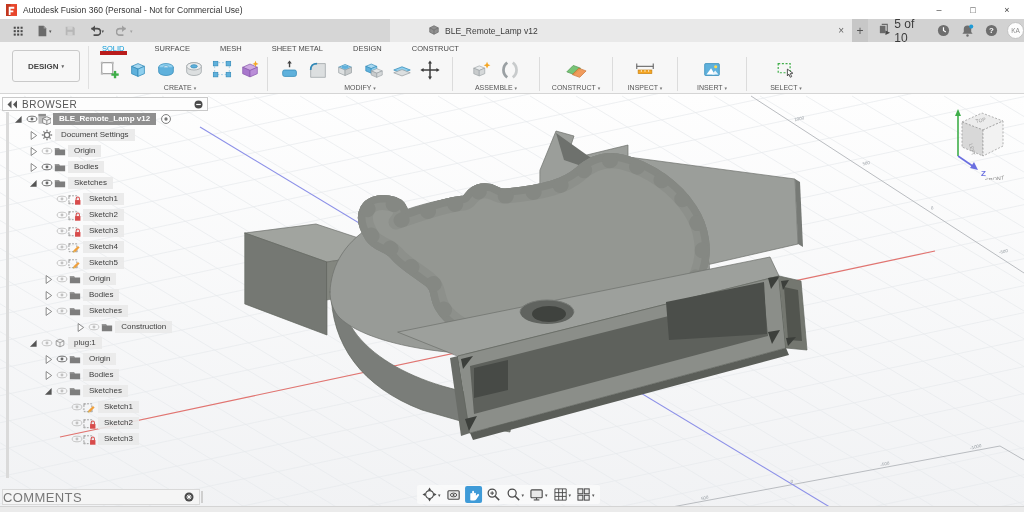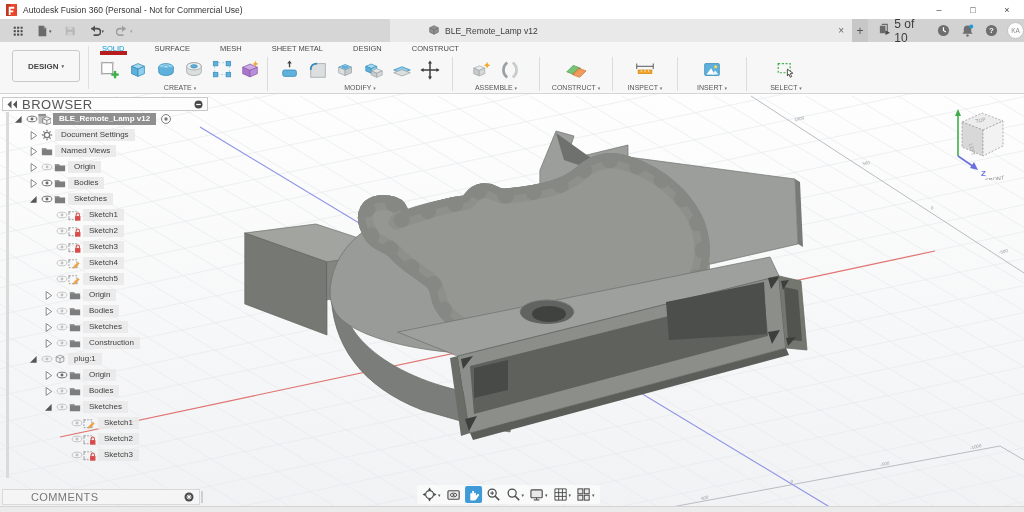--- a/index.html
+++ b/index.html
@@ -56,35 +56,35 @@
 
   
   .viewport { position:absolute; left:0; top:94px; width:1024px; height:418px;
     background:linear-gradient(#fefefe,#f1f2f4); }
   .viewport svg.canvas { position:absolute; left:0; top:0; }
 
   
   .browser { position:absolute; left:2px; top:3px; width:206px; }
   .browser-hd { height:14px; background:#fdfdfd; border:1px solid #c9c9c9;
     display:flex; align-items:center; padding:0 4px; }
-  .browser-hd .bh-label { font-size:13px; color:#555; letter-spacing:.5px; margin-left:4px; }
+  .browser-hd .bh-label { font-size:10px; color:#555; letter-spacing:.5px; margin-left:4px; }
   .browser-hd .bh-dot { margin-left:auto; }
   .bgutter { position:absolute; left:6px; top:18px; width:3px; height:366px; background:#dadada; }
   .btree { position:absolute; left:12px; top:17px; }
   .brow { height:16px; display:flex; align-items:center; }
   .brow .sp { width:13px; height:13px; display:flex; align-items:center; justify-content:center; flex:none; }
   .brow .lbl { font-size:8px; color:#3d3d3d; background:rgba(233,233,233,.92);
     padding:1.5px 6px 2px 6px; margin-left:2px; white-space:nowrap; }
   .brow.sel .lbl { background:#8f8f8f; color:#fff; font-weight:bold; }
   .brow .radio { margin-left:3px; }
 
   
   .comments { position:absolute; left:2px; bottom:7px; width:198px; height:16px;
     background:#f5f5f5; border:1px solid #d9d9d9; display:flex; align-items:center; }
-  .comments .clabel { font-size:11px; color:#777; letter-spacing:.4px; margin-left:28px; }
+  .comments .clabel { font-size:13px; color:#777; letter-spacing:.4px; margin-left:0; }
   .comments .cbtn { margin-left:auto; margin-right:5px; display:flex; }
   .comments-handle { position:absolute; left:201px; bottom:9px; width:2px; height:12px; background:#cfcfcf; }
 
   
   .navbar { position:absolute; left:50%; transform:translateX(-52%); bottom:8px;
     display:flex; align-items:center; gap:3px; background:rgba(250,250,250,.85);
     padding:1px 4px; border-radius:2px; }
   .ntool { display:flex; align-items:center; padding:1px; }
   .ntool.active { background:#3f9bd8; border-radius:2px; }
   .ntool .caret { font-size:5px; color:#555; margin-left:1px; }
@@ -578,34 +578,20 @@
           <span class="lbl">Document Settings</span>
         </div>
         <div class="brow" style="padding-left: 15px;">
           <span class="sp">
             <svg width="11" height="11" viewBox="0 0 14 14">
               <polygon points="4,2 11,7 4,12" fill="#fdfdfd" stroke="#777" stroke-width="1.1"></polygon>
             </svg>
           </span>
           <span class="sp">
             <svg width="12" height="12" viewBox="0 0 14 14">
-              <path d="M1,3.5 h4.5 l1.5,1.8 H13 V12 H1 Z" fill="#7d7d7d"></path>
-              <path d="M1,3.5 h4.5 l1.5,1.8 H1 Z" fill="#9a9a9a"></path>
-            </svg>
-          </span>
-          <span class="lbl">Named Views</span>
-        </div>
-        <div class="brow" style="padding-left: 15px;">
-          <span class="sp">
-            <svg width="11" height="11" viewBox="0 0 14 14">
-              <polygon points="4,2 11,7 4,12" fill="#fdfdfd" stroke="#777" stroke-width="1.1"></polygon>
-            </svg>
-          </span>
-          <span class="sp">
-            <svg width="12" height="12" viewBox="0 0 14 14">
               <ellipse cx="7" cy="7" rx="5.7" ry="3.3" fill="none" stroke="#c2c2c2" stroke-width="1.1"></ellipse>
               <circle cx="7" cy="7" r="1.7" fill="#c2c2c2"></circle>
             </svg>
           </span>
           <span class="sp">
             <svg width="12" height="12" viewBox="0 0 14 14">
               <path d="M1,3.5 h4.5 l1.5,1.8 H13 V12 H1 Z" fill="#7d7d7d"></path>
               <path d="M1,3.5 h4.5 l1.5,1.8 H1 Z" fill="#9a9a9a"></path>
             </svg>
           </span>
@@ -799,21 +785,21 @@
             </svg>
           </span>
           <span class="sp">
             <svg width="12" height="12" viewBox="0 0 14 14">
               <path d="M1,3.5 h4.5 l1.5,1.8 H13 V12 H1 Z" fill="#7d7d7d"></path>
               <path d="M1,3.5 h4.5 l1.5,1.8 H1 Z" fill="#9a9a9a"></path>
             </svg>
           </span>
           <span class="lbl">Sketches</span>
         </div>
-        <div class="brow" style="padding-left: 30px;">
+        <div class="brow" style="padding-left: 30px; justify-content: flex-end;">
           <span class="sp">
             <svg width="11" height="11" viewBox="0 0 14 14">
               <polygon points="4,2 11,7 4,12" fill="#fdfdfd" stroke="#777" stroke-width="1.1"></polygon>
             </svg>
           </span>
           <span class="sp">
             <svg width="12" height="12" viewBox="0 0 14 14">
               <ellipse cx="7" cy="7" rx="5.7" ry="3.3" fill="none" stroke="#c2c2c2" stroke-width="1.1"></ellipse>
               <circle cx="7" cy="7" r="1.7" fill="#c2c2c2"></circle>
             </svg>

